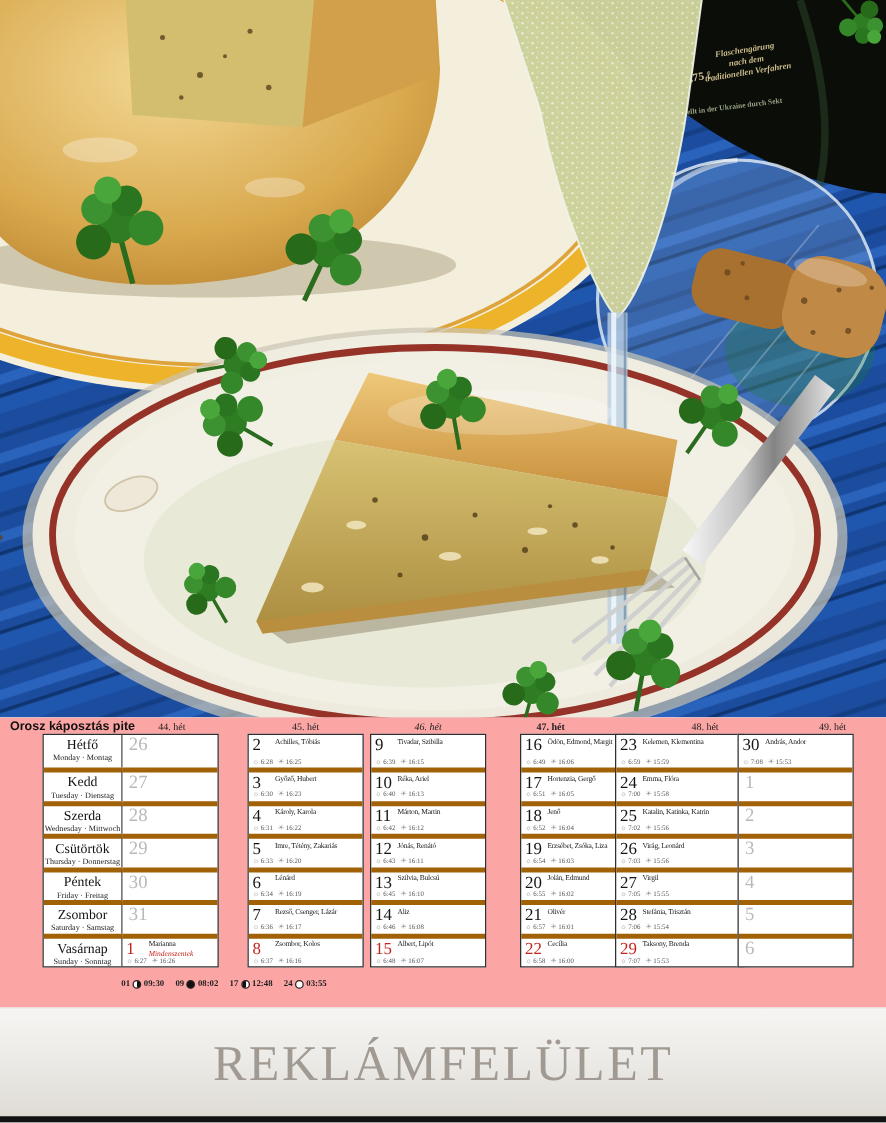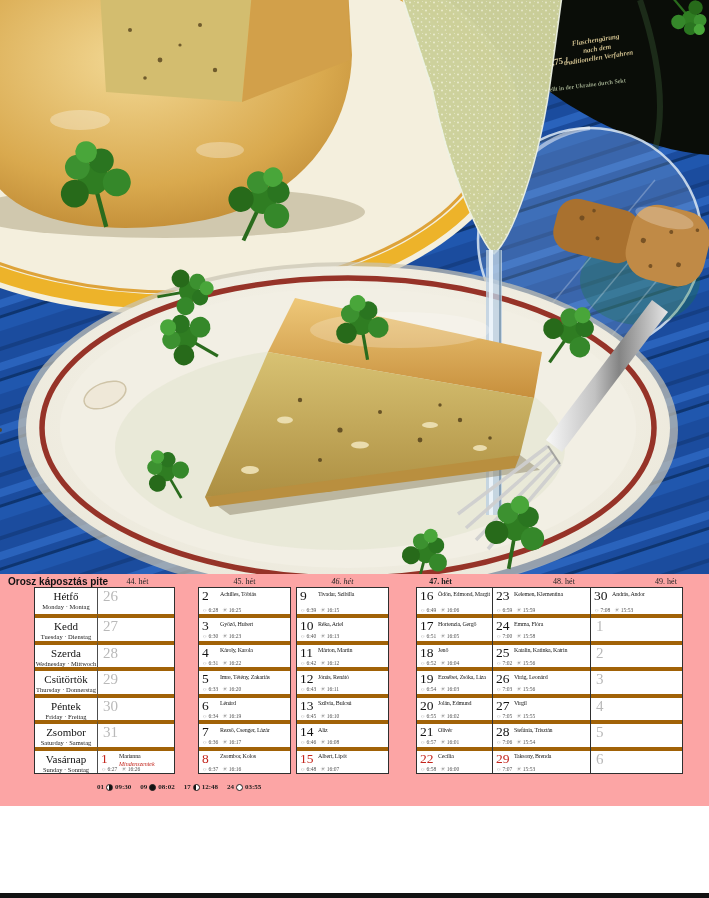--- a/index.html
+++ b/index.html
@@ -492,15 +492,18 @@
           <span class="mt">12:48</span>
         </div>
         <div class="mi">
           <span class="md">24</span>
           <span class="moon m-full"></span>
           <span class="mt">03:55</span>
         </div>
       </div>
   </div>
 
+  <div class="ad-band">
+    <div class="ad-text">REKLÁMFELÜLET</div>
+  </div>
   <div class="black-strip"></div>
 
 </div>
 
 </body></html>

